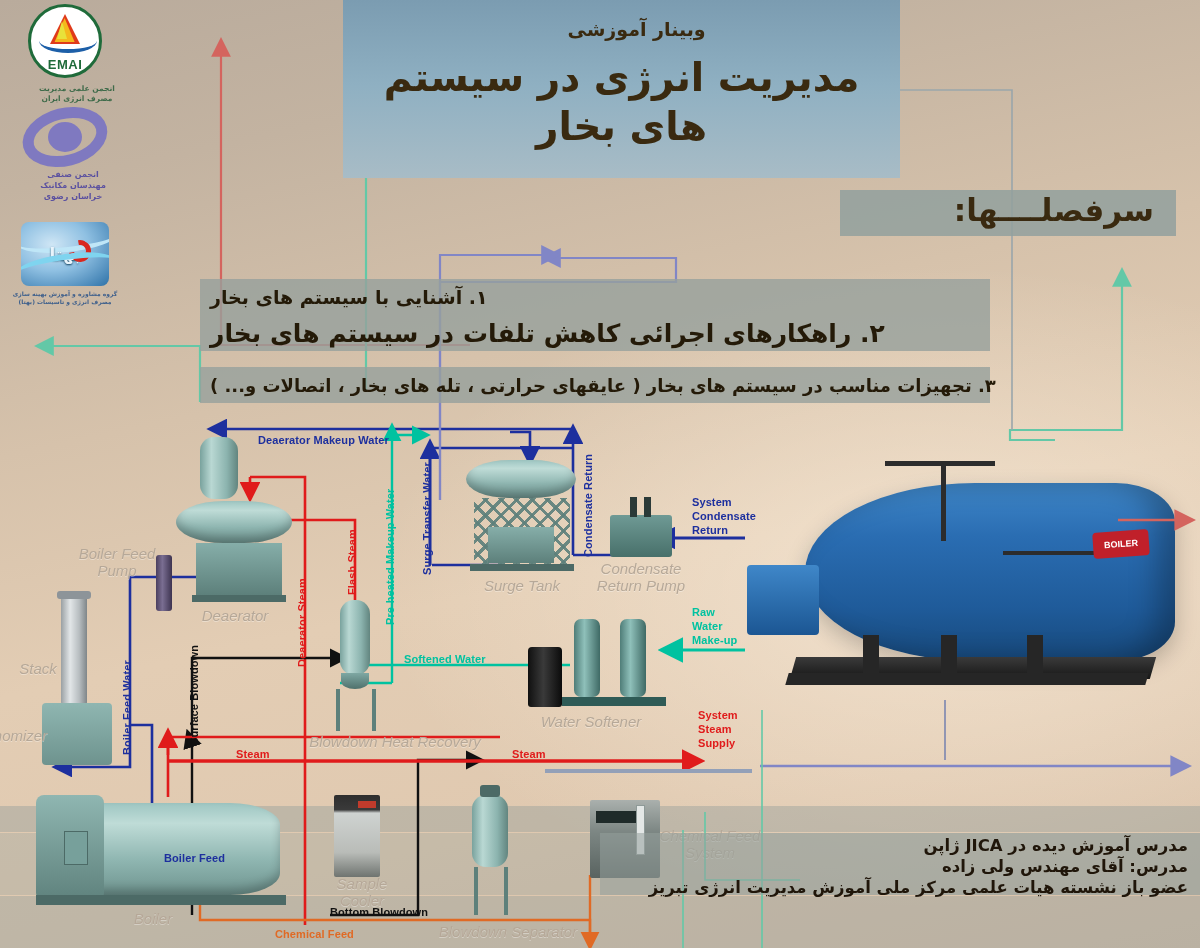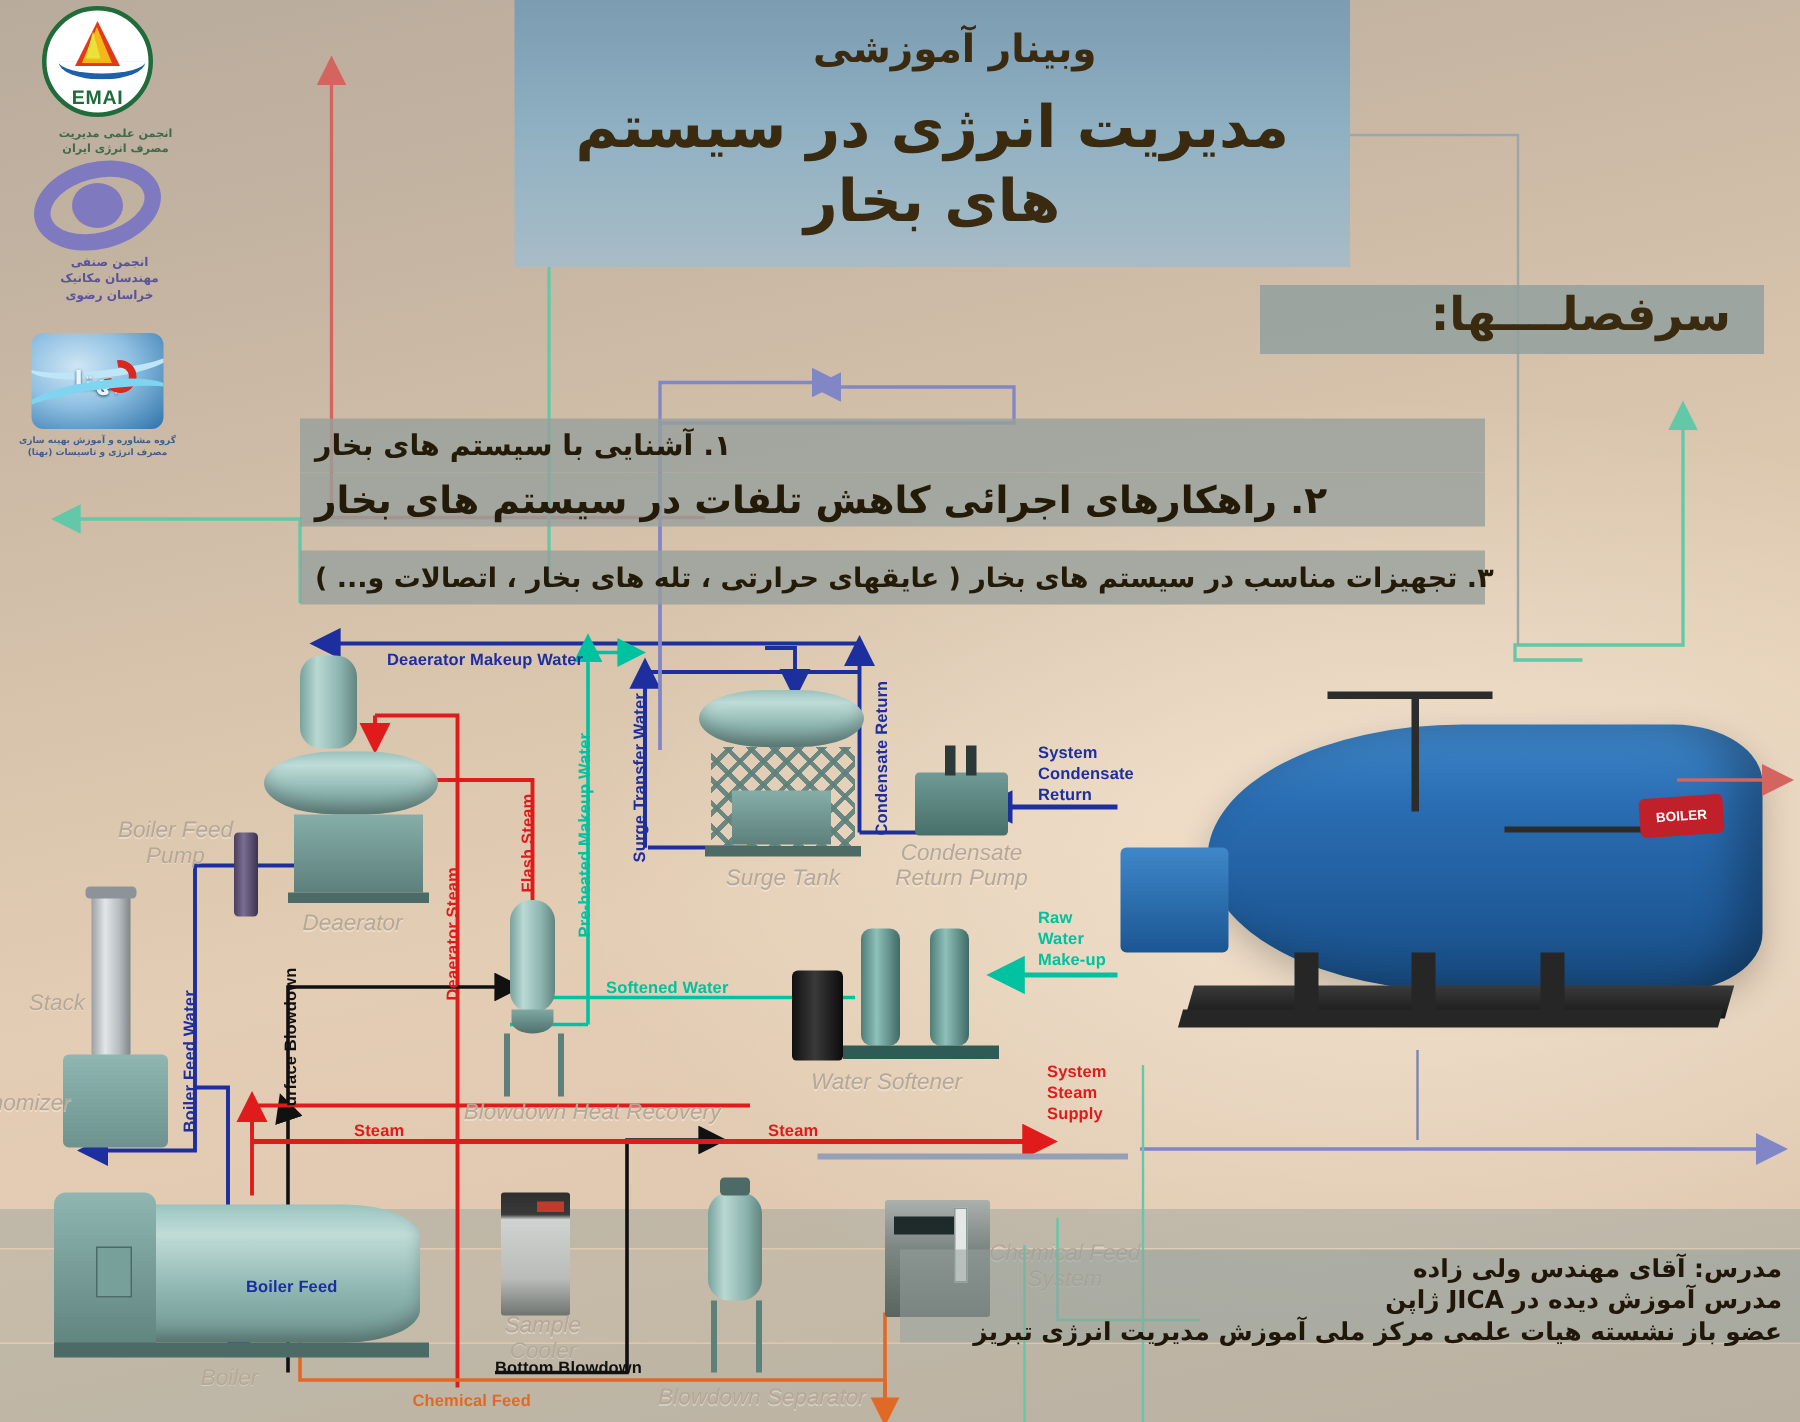--- a/index.html
+++ b/index.html
@@ -66,21 +66,21 @@
   .beh-mark .bred{position:absolute;right:18px;top:18px;width:22px;height:22px;border-radius:50%;
     border:5px solid #d9281f;border-left-color:transparent;transform:rotate(35deg);}
 
   
   #headline{
     position:absolute;left:343px;top:0;width:557px;height:178px;
     background:linear-gradient(180deg,#7b9cb1 0%, #8fb0c2 48%, #a8bcc6 100%);
     z-index:5; direction:rtl; text-align:center; color:#3a2a10;
     padding-top:18px;
   }
-  #headline .kicker{font-family:"DejaVu Sans",sans-serif;font-weight:700;font-size:26px;letter-spacing:0;margin-left:30px;}
+  #headline .kicker{font-family:"DejaVu Sans",sans-serif;font-weight:700;font-size:19px;letter-spacing:0;margin-left:30px;}
   #headline .main{font-family:"DejaVu Sans",sans-serif;font-weight:700;font-size:39px;margin-top:14px;line-height:1.25;}
 
   
   #agenda-title{
     position:absolute;left:840px;top:190px;width:336px;height:46px;
     background:rgba(146,160,158,.85);
     direction:rtl;text-align:right;padding:2px 22px 0 0;
     font-family:"DejaVu Sans",sans-serif;font-weight:700;font-size:31px;color:#3a2a10;
     z-index:5;white-space:nowrap;
   }
@@ -441,18 +441,18 @@
     <div class="flow-label" style="left:692px;top:191px;color:#00c2a0;white-space:pre-line;line-height:1.25;">Raw
 Water
 Make-up</div>
 
     <div class="flow-label vert" style="left:188px;top:330px;color:#111;transform:rotate(-90deg);transform-origin:0 0;">Surface Blowdown</div>
     <div class="flow-label" style="left:330px;top:491px;color:#111;">Bottom Blowdown</div>
     <div class="flow-label" style="left:275px;top:513px;color:#e06a25;">Chemical Feed</div>
   </div>
 
   <div id="presenter">
+    <div>مدرس آموزش دیده در JICA ژاپن</div>
     <div>مدرس: آقای مهندس ولی زاده</div>
-    <div>مدرس آموزش دیده در JICA ژاپن</div>
     <div>عضو باز نشسته هیات علمی مرکز ملی آموزش مدیریت انرژی تبریز</div>
   </div>
 
 </div>
 
 </body></html>

